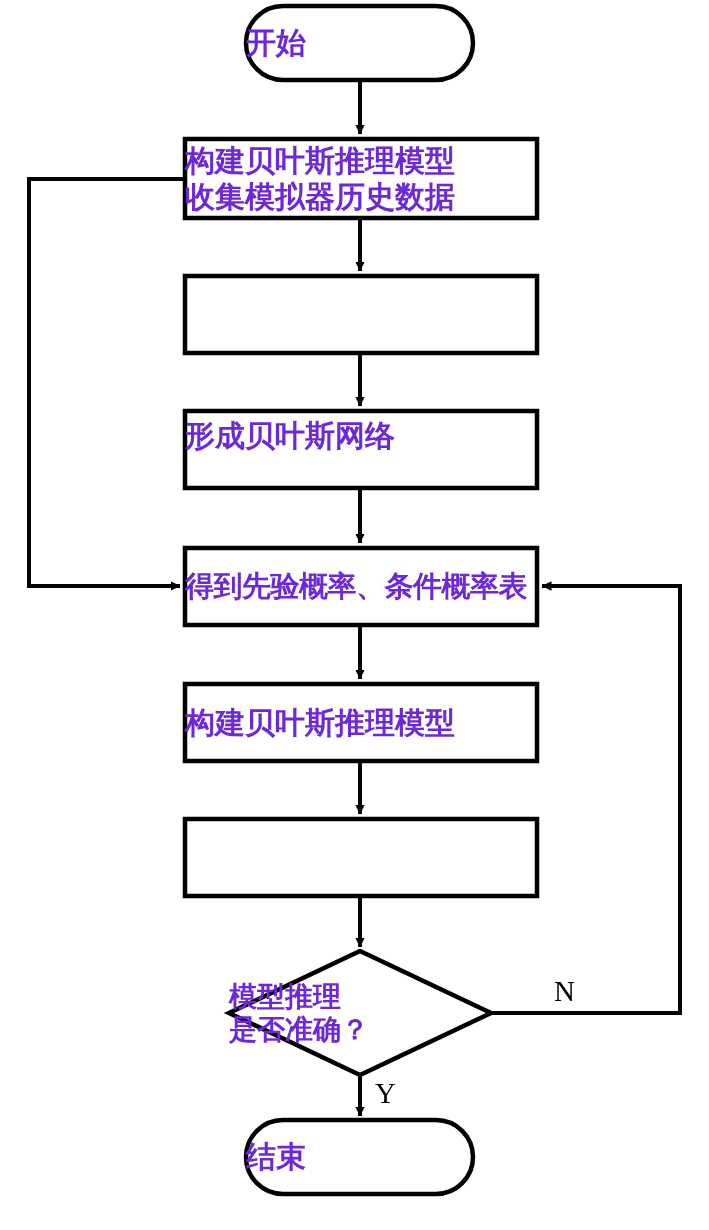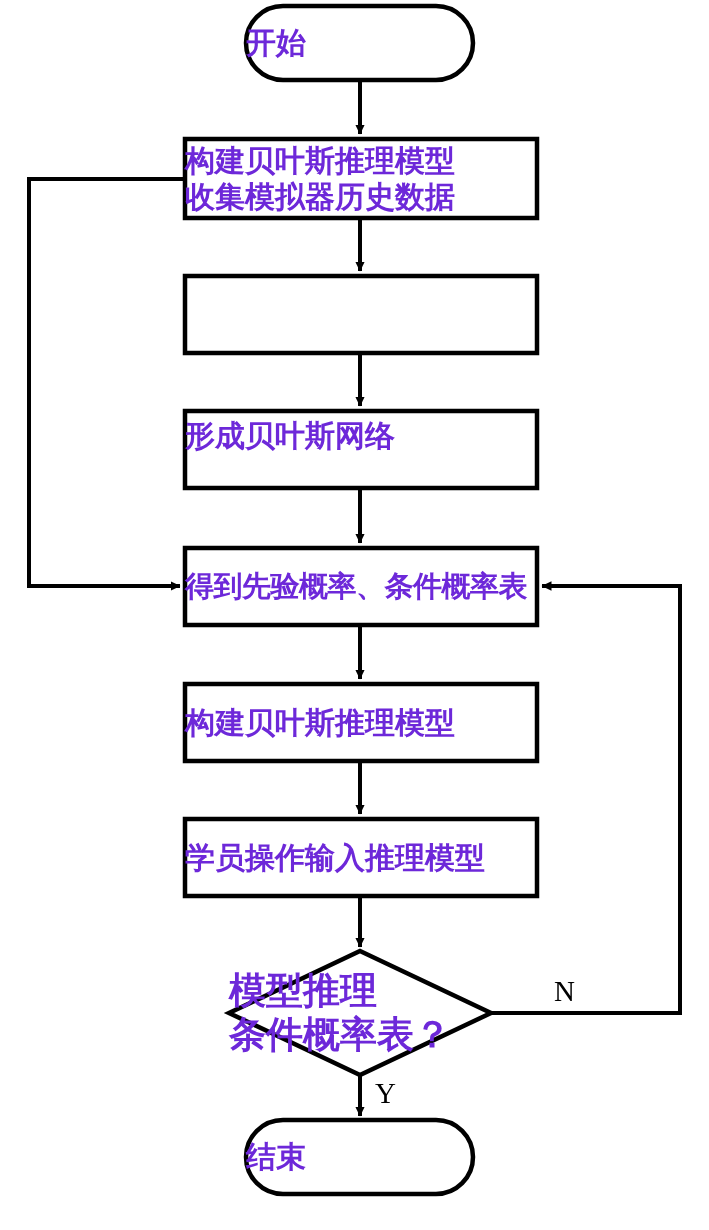--- a/index.html
+++ b/index.html
@@ -42,21 +42,21 @@
     font-size: 30px;
   }
   .process-label {
     font-size: 30px;
   }
   .process-label.tight {
     font-size: 29px;
     letter-spacing: -0.5px;
   }
   .decision-label {
-    font-size: 37px;
+    font-size: 28px;
   }
   .edge-label {
     position: absolute;
     color: #000000;
     font-family: "Liberation Serif", "DejaVu Serif", serif;
     font-size: 29px;
     line-height: 1;
     pointer-events: none;
   }
   .hit {
@@ -118,27 +118,24 @@
   </div>
 
   <div class="node-label process-label tight" style="left:185px; top:548px; width:352px; height:77px;">
     <span>得到先验概率、条件概率表</span>
   </div>
 
   <div class="node-label process-label" style="left:185px; top:684px; width:352px; height:77px;">
     <span>构建贝叶斯推理模型</span>
   </div>
 
-  <div class="node-label process-label" style="left:185px; top:819px; width:352px; height:77px;">
-    <span>学员操作输入推理模型</span>
-  </div>
 
   <div class="node-label decision-label" style="left:229px; top:951px; width:262px; height:124px;">
     <span>模型推理</span>
-    <span>条件概率表？</span>
+    <span>是否准确？</span>
   </div>
 
   <div class="node-label terminal-label" style="left:246px; top:1120px; width:227px; height:74px;">
     <span>结束</span>
   </div>
 
   <div class="edge-label" style="left:554px; top:977px;">N</div>
 
   <div class="edge-label" style="left:375px; top:1079px;">Y</div>
 

